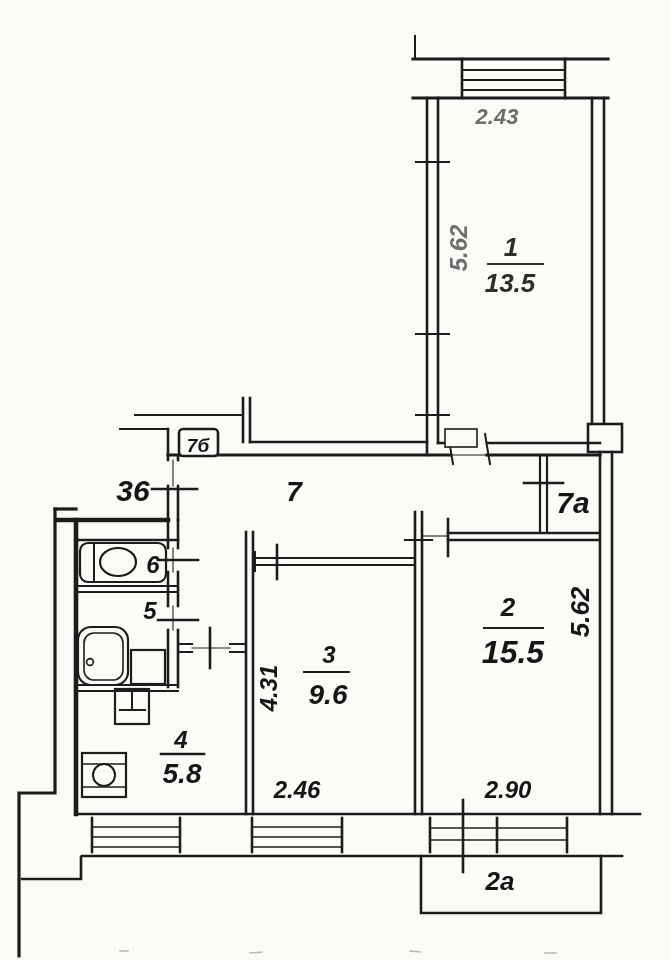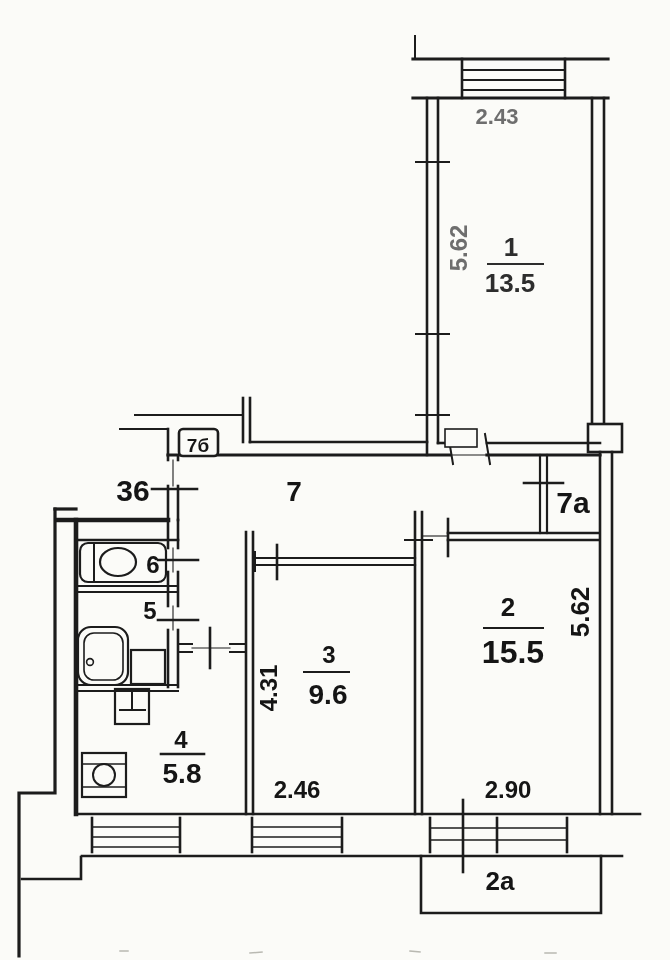--- a/index.html
+++ b/index.html
@@ -1,19 +1,20 @@
 <!DOCTYPE html>
 <html><head>
 <meta charset="utf-8">
 <style>
   html,body{margin:0;padding:0;background:#e8e8e4;}
   .page{
     width:670px;height:960px;margin:0 auto;position:relative;
     background:#fbfbf8;overflow:hidden;
     font-family:"Liberation Sans", sans-serif;
+    font-style:italic;
   }
   svg{display:block;}
   svg line, svg path, svg rect, svg ellipse, svg circle{
     stroke:#1c1c1c;fill:none;stroke-linecap:square;
   }
   .w1{stroke-width:1.1}
   .w16{stroke-width:1.6}
   .w2{stroke-width:2}
   .w22{stroke-width:2.2}
   .w25{stroke-width:2.6}

